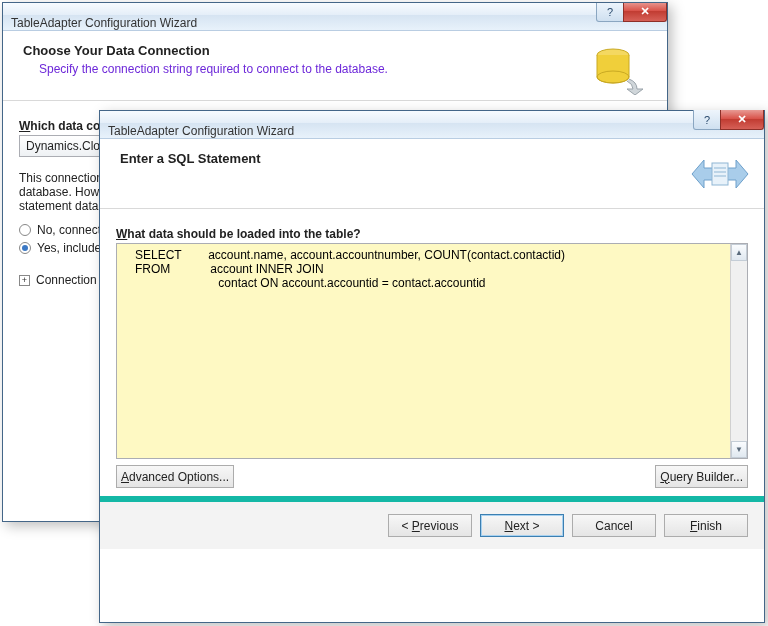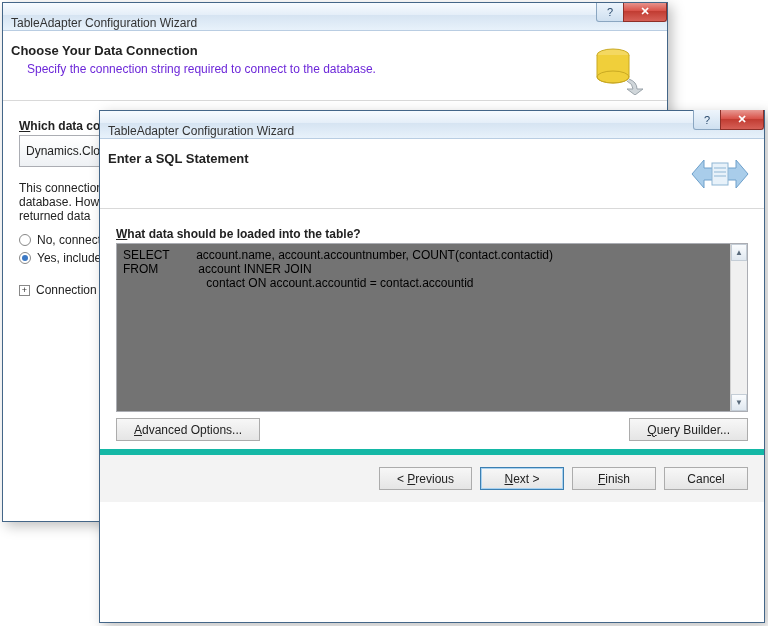--- a/index.html
+++ b/index.html
@@ -55,21 +55,21 @@
   .winbtn.help { border-bottom-left-radius: 3px; }
   .winbtn.close {
     width: 44px;
     background: linear-gradient(to bottom,#e89a94 0%,#d9544b 45%,#c03a30 46%,#d66057 100%);
     border-color:#8e2f28;
     color: #fff;
     font-weight: bold;
     border-bottom-right-radius: 3px;
   }
   .header-panel {
-    padding: 12px 16px 10px 8px;
+    padding: 12px 16px 10px 20px;
     border-bottom: 1px solid #d9d9d9;
     background: #fff;
     position: relative;
     min-height: 70px;
   }
   .header-title {
     font-weight: bold;
     font-size: 13px;
     color: #222;
     margin-bottom: 4px;
@@ -87,21 +87,21 @@
   .body-panel {
     padding: 12px 16px;
     color: #222;
   }
   .section-label {
     font-weight: bold;
     margin: 6px 0 2px 0;
   }
   .underline-key { text-decoration: underline; }
   .combobox {
-    height: 32px;
+    height: 22px;
     border: 1px solid #abadb3;
     background: linear-gradient(to bottom,#fff,#eef1f4);
     display: inline-flex;
     align-items: center;
     padding: 0 18px 0 6px;
     position: relative;
     min-width: 80px;
   }
   .combobox::after {
     content: "▾";
@@ -116,37 +116,37 @@
   .radio-dot { border-radius:50%; position:relative; }
   .radio-dot.selected::after {
     content:""; position:absolute; inset:2px; background:#3b78c4; border-radius:50%;
   }
   .plus-toggle {
     width:11px; height:11px; border:1px solid #888; display:inline-flex;
     align-items:center; justify-content:center; font-size:9px; line-height:1;
     background:#fff; color:#333;
   }
   .textarea-box {
-    border:1px solid #abadb3; width:100%; height:169px; background:#737373;
-    font-family:"Segoe UI",Tahoma,sans-serif; font-size:12px; padding:4px 6px;
+    border:1px solid #abadb3; width:100%; height:216px; background:#fef9c3;
+    font-family:"Segoe UI",Tahoma,sans-serif; font-size:12px; padding:4px 18px;
     position:relative;
   }
   .textarea-box .scrollbar {
     position:absolute; right:0; top:0; bottom:0; width:17px;
     background:#f0f0f0; border-left:1px solid #d0d0d0;
     display:flex; flex-direction:column; justify-content:space-between;
   }
   .scroll-btn {
     height:17px; background:linear-gradient(to bottom,#fafcfe,#e0e8f0);
     border:1px solid #c4cdd6; display:flex; align-items:center; justify-content:center;
     font-size:8px; color:#5a6b7c;
   }
   .sql-text { white-space:pre; color:#000; }
   .btn {
-    height:23px; min-width:84px; padding:0 17px;
+    height:23px; min-width:84px; padding:0 4px;
     border:1px solid #acacac;
     background:linear-gradient(to bottom,#f7f7f7,#e5e5e5);
     display:inline-flex; align-items:center; justify-content:center;
     font-size:12px; color:#222; cursor:pointer;
   }
   .btn.default { border:1px solid #3c7fb1; box-shadow:0 0 0 1px #a7d1f0 inset; }
   .btn-row-middle {
     display:flex; justify-content:space-between; margin-top:6px;
   }
   .footer-bar {
@@ -184,21 +184,21 @@
     <div class="section-label">
       <span class="underline-key">W</span>hich data co
     </div>
     <div class="combobox">
       <span>Dynamics.Clo</span>
     </div>
     <div style="height:14px"></div>
     <div>
       <span>This connection</span><br>
       <span>database. How</span><br>
-      <span>returned data</span>
+      <span>statement data</span>
     </div>
     <div style="height:6px"></div>
     <div class="radio-row">
       <span class="radio-dot"></span>
       <span>No, connect</span>
     </div>
     <div class="radio-row">
       <span class="radio-dot selected"></span>
       <span>Yes, include</span>
     </div>
@@ -257,20 +257,20 @@
   <div class="footer-bar">
     <div class="btn">
       <span>&lt; <span class="underline-key">P</span>revious</span>
 
     </div>
     <div class="btn default">
       <span><span class="underline-key">N</span>ext &gt;</span>
 
     </div>
     <div class="btn">
+      <span>Cancel</span>
+    </div>
+    <div class="btn">
       <span><span class="underline-key">F</span>inish</span>
 
     </div>
-    <div class="btn">
-      <span>Cancel</span>
-    </div>
   </div>
 </div>
 
 </body></html>

